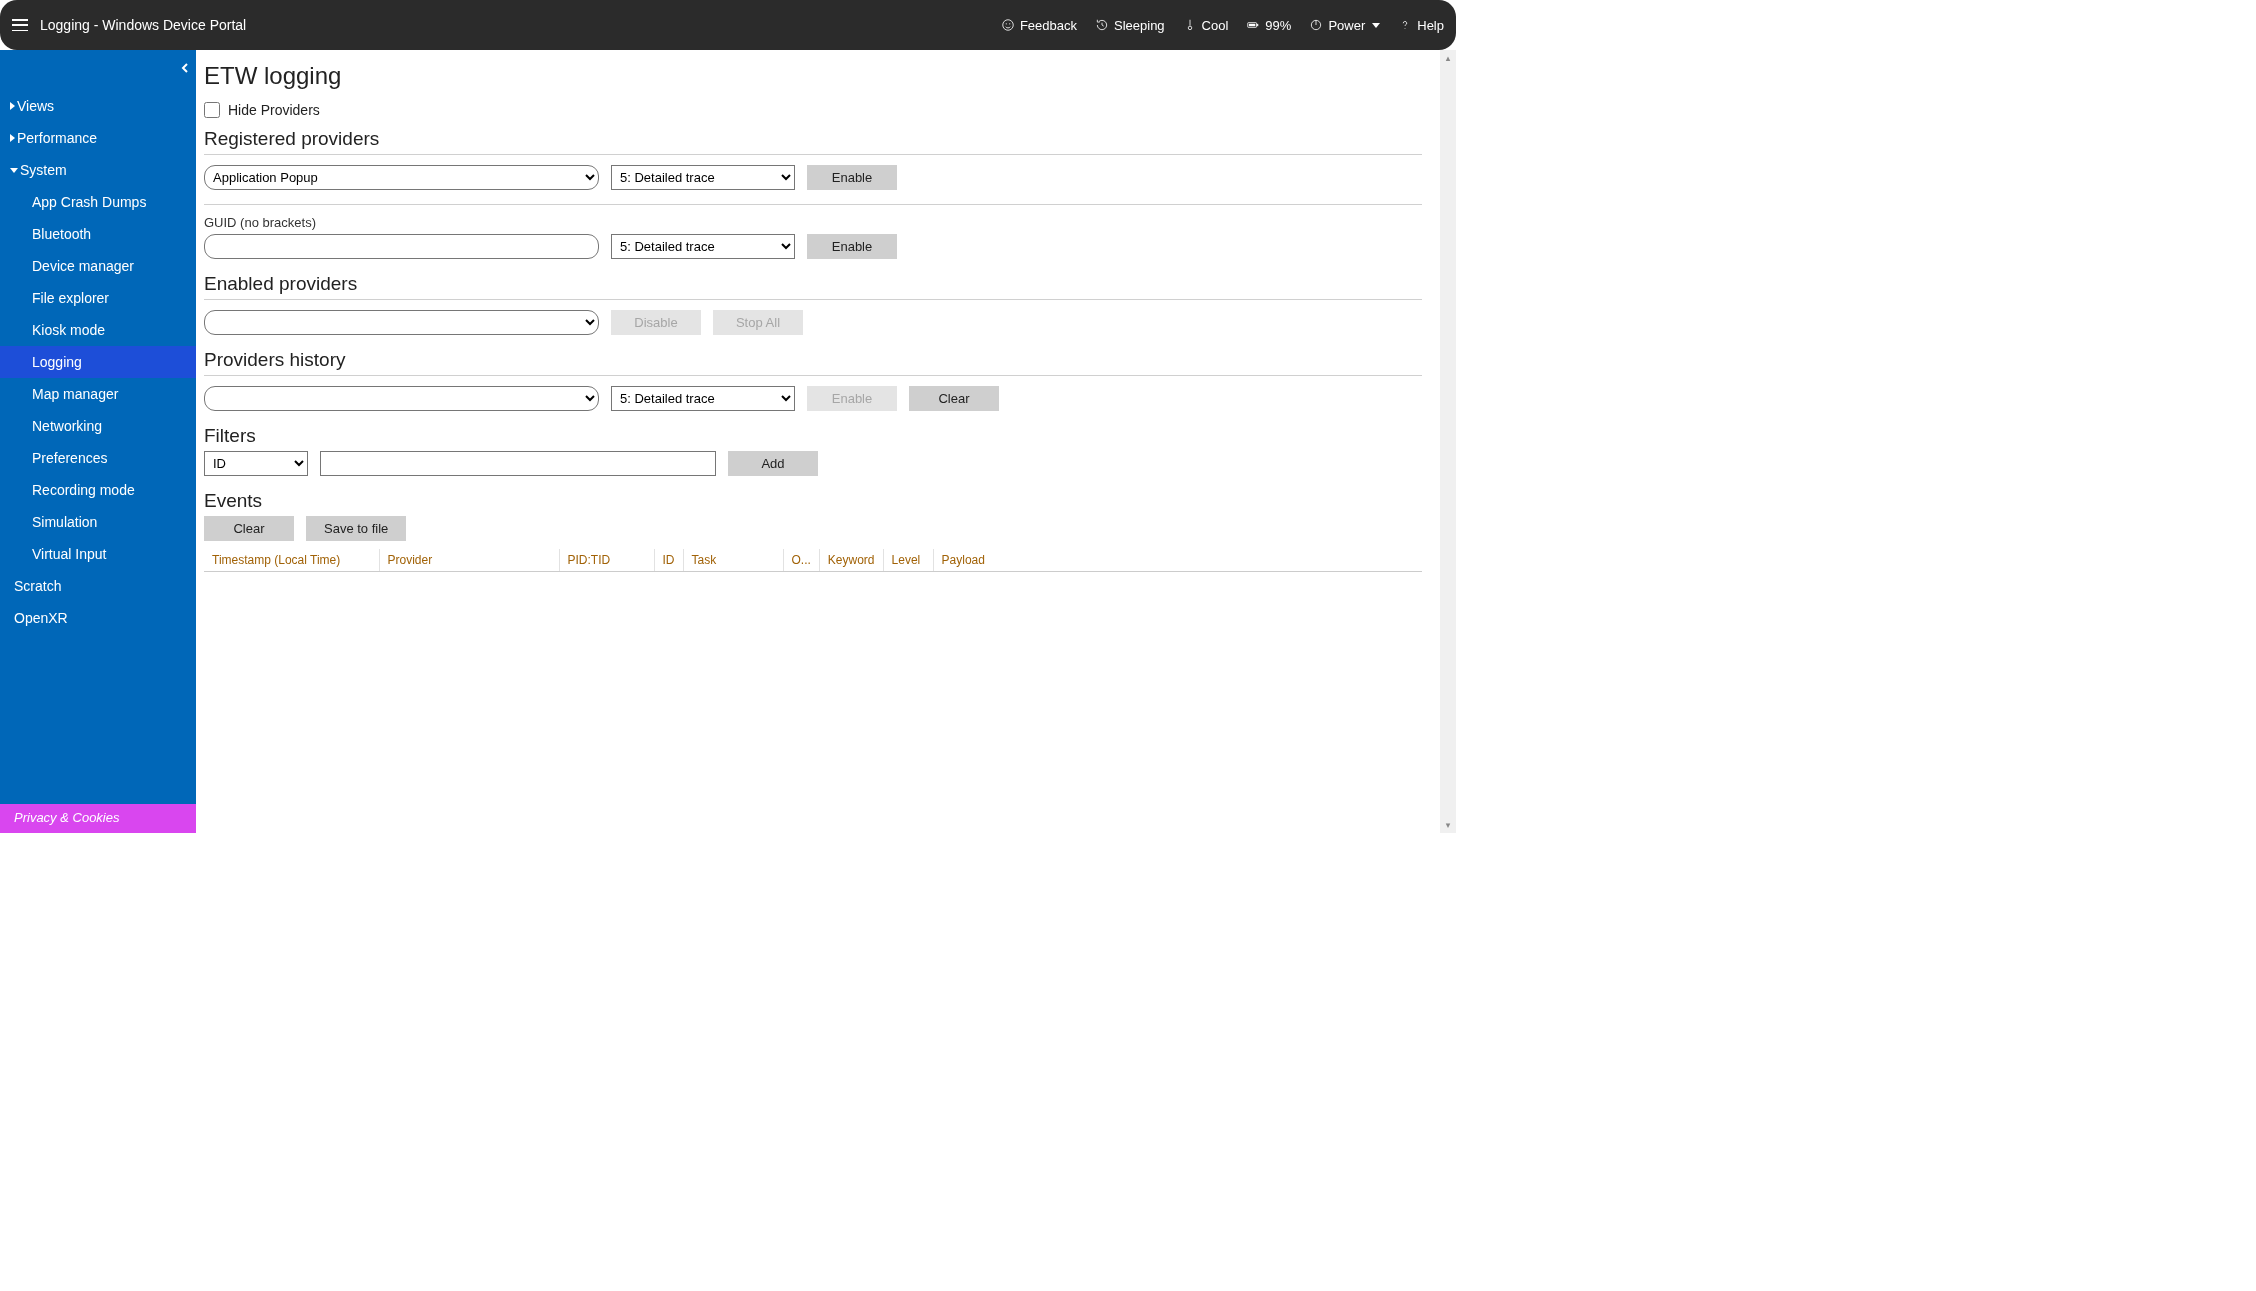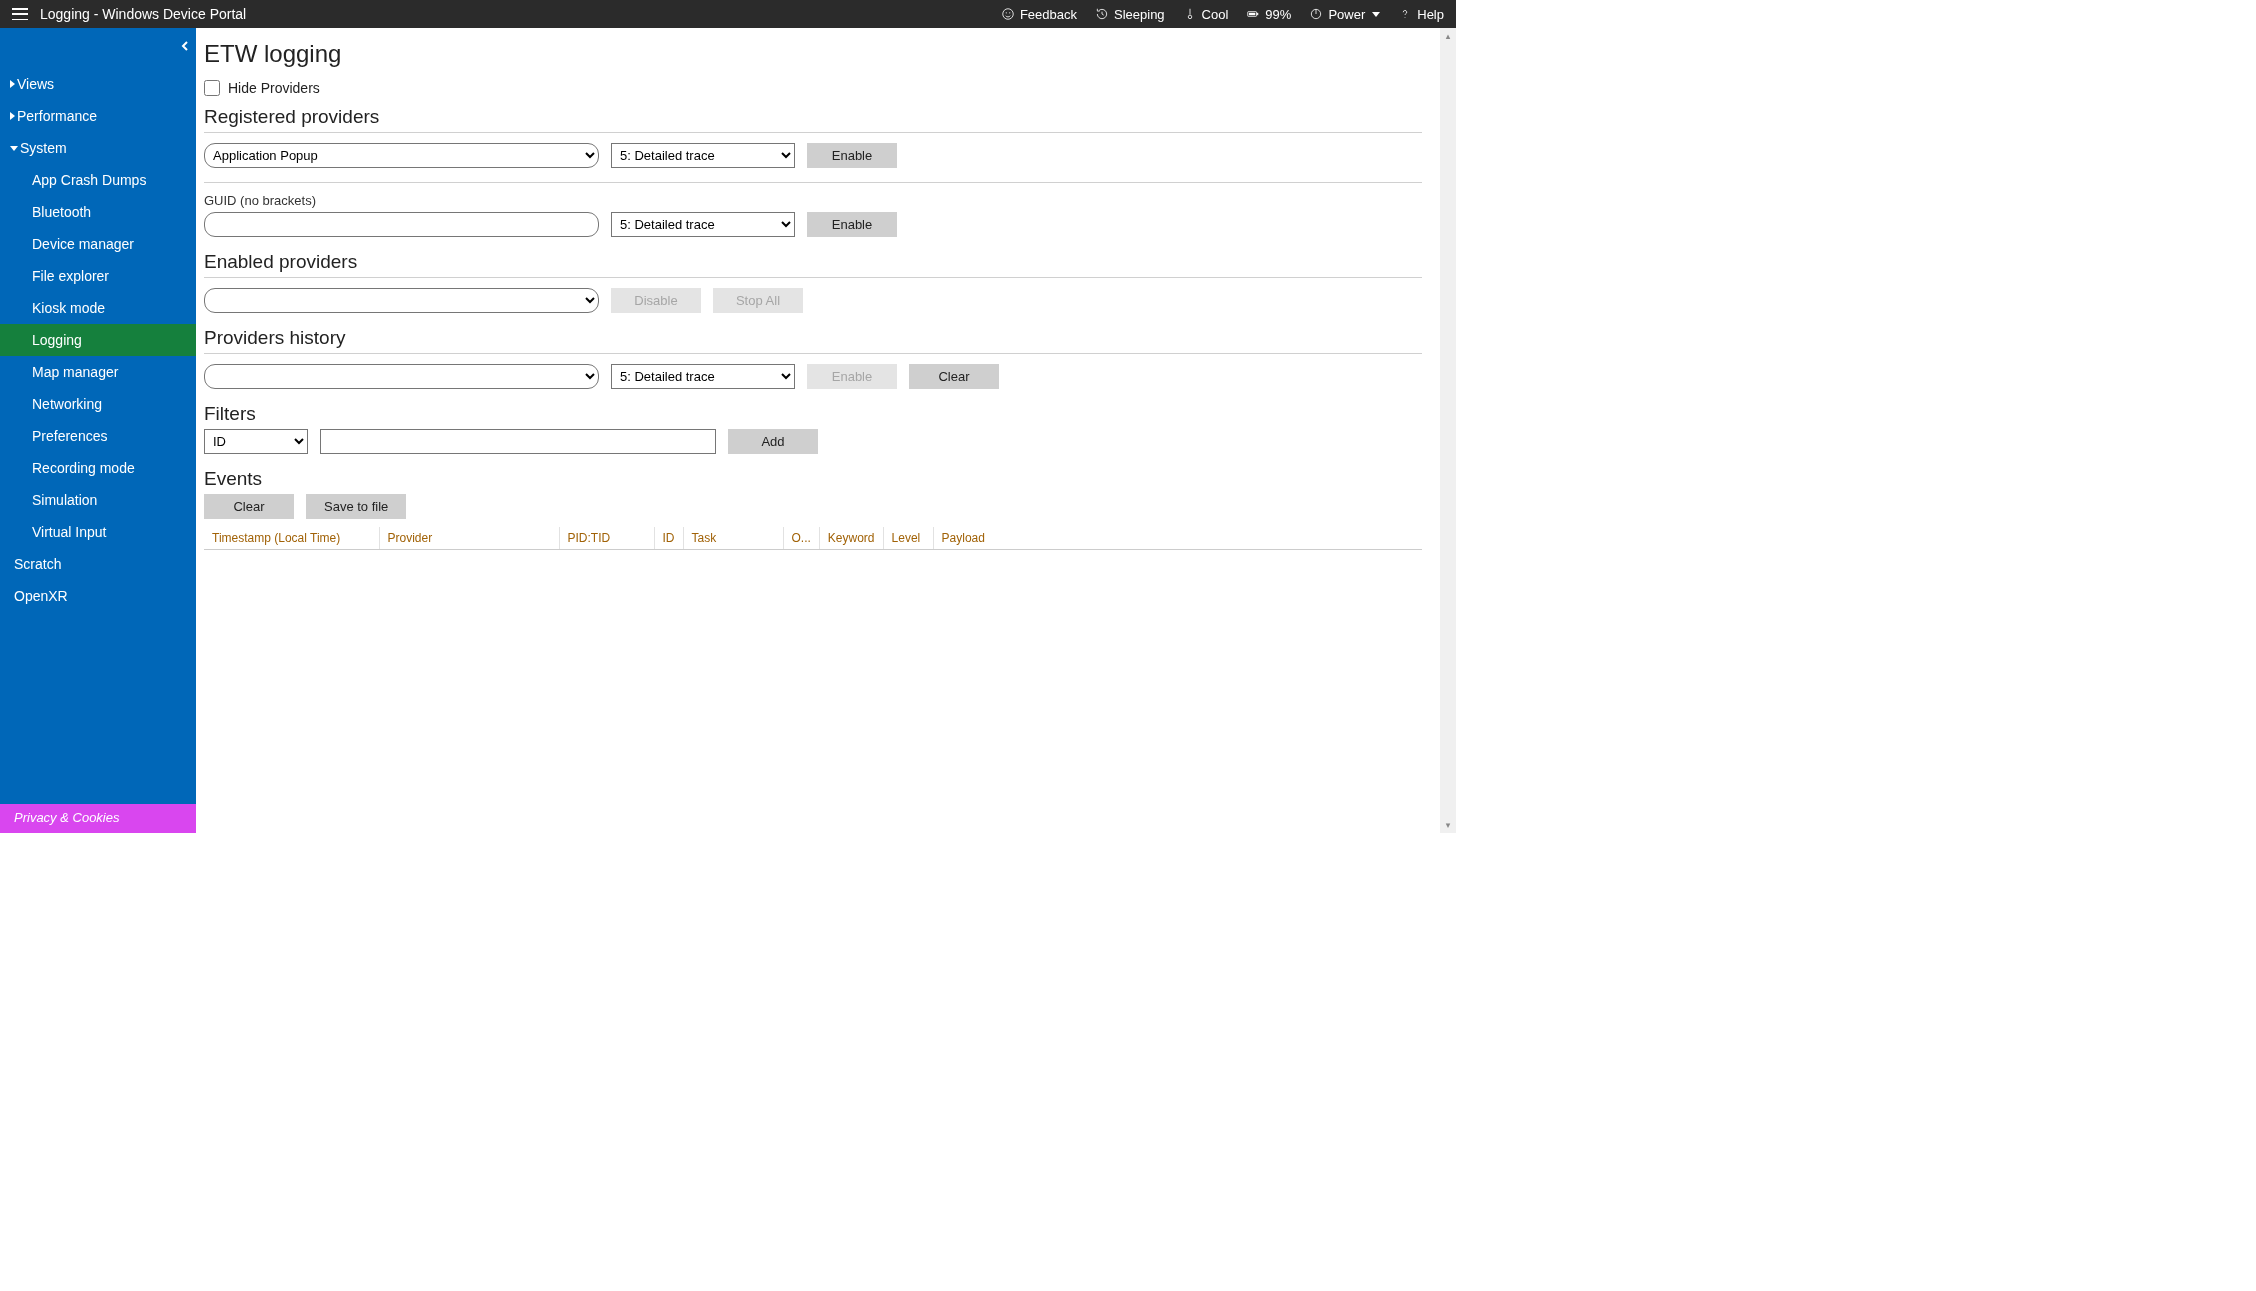--- a/index.html
+++ b/index.html
@@ -1,20 +1,20 @@
 <!DOCTYPE html>
 <html><head>
 <meta charset="utf-8">
 <style>
   * { box-sizing:border-box; margin:0; padding:0; }
   html,body { width:100%; height:100%; font-family:"Segoe UI",Arial,sans-serif; font-size:14px; color:#222; background:#fff; }
   body { display:flex; flex-direction:column; height:833px; width:1456px; overflow:hidden; }
 
   
-  .topbar { height:28px; background:#2b2b2b; color:#fff; display:flex; align-items:center; padding:0 12px; flex:0 0 auto; }
+  .topbar { height:50px; background:#2b2b2b; color:#fff; display:flex; align-items:center; padding:0 12px; flex:0 0 auto;border-radius:17px; }
   .topbar .left { display:flex; align-items:center; gap:12px; }
   .topbar .title { font-size:14px; }
   .topbar .spacer { flex:1; }
   .topbar .right { display:flex; align-items:center; gap:18px; }
   .topbar .status-item { display:flex; align-items:center; gap:5px; font-size:13px; cursor:default; }
   .topbar .status-item.clickable { cursor:pointer; }
   .hamburger { width:16px; height:12px; display:flex; flex-direction:column; justify-content:space-between; cursor:pointer; }
   .hamburger span { display:block; height:1.5px; background:#fff; }
   .tri-down { display:inline-block; width:0; height:0; border-left:4px solid transparent; border-right:4px solid transparent; border-top:5px solid #fff; margin-left:2px; }
   .topbar svg { width:14px; height:14px; stroke:#fff; fill:none; stroke-width:1.4; }
@@ -26,21 +26,21 @@
   .sidebar { width:196px; background:#0067b8; color:#fff; display:flex; flex-direction:column; position:relative; }
   .sidebar .collapse-btn { position:absolute; top:10px; right:6px; cursor:pointer; }
   .sidebar .collapse-btn svg { width:10px; height:10px; stroke:#fff; fill:none; stroke-width:2; }
   .nav { padding-top:40px; flex:1; overflow:auto;border-radius:8px; }
   .nav-item { padding:8px 10px 8px 10px; font-size:14px; cursor:pointer; display:flex; align-items:center; gap:2px; }
   .nav-item.group { font-weight:400; }
   .nav-item .caret { display:inline-block; width:0; height:0; }
   .caret.right { border-top:4px solid transparent; border-bottom:4px solid transparent; border-left:5px solid #fff; }
   .caret.down { border-left:4px solid transparent; border-right:4px solid transparent; border-top:5px solid #fff; }
   .nav-sub { padding:8px 10px 8px 32px; font-size:14px; cursor:pointer; }
-  .nav-sub.active { background:#15803d; }
+  .nav-sub.active { background:#1d4ed8; }
   .nav-plain { padding:8px 10px 8px 14px; font-size:14px; cursor:pointer; }
   .sidebar-footer { background:#d946ef; color:#fff; font-style:italic; font-size:13px; padding:6px 14px 8px; cursor:pointer; }
 
   
   .content { flex:1; overflow:auto; position:relative; }
   .content-inner { padding:8px 14px 20px 8px; max-width:1240px; }
   h1.page-title { font-size:24px; font-weight:400; margin:4px 0 12px 0; }
   .checkbox-row { display:flex; align-items:center; gap:8px; margin-bottom:10px; }
   .checkbox-row input[type=checkbox]{ width:16px; height:16px; }
 

